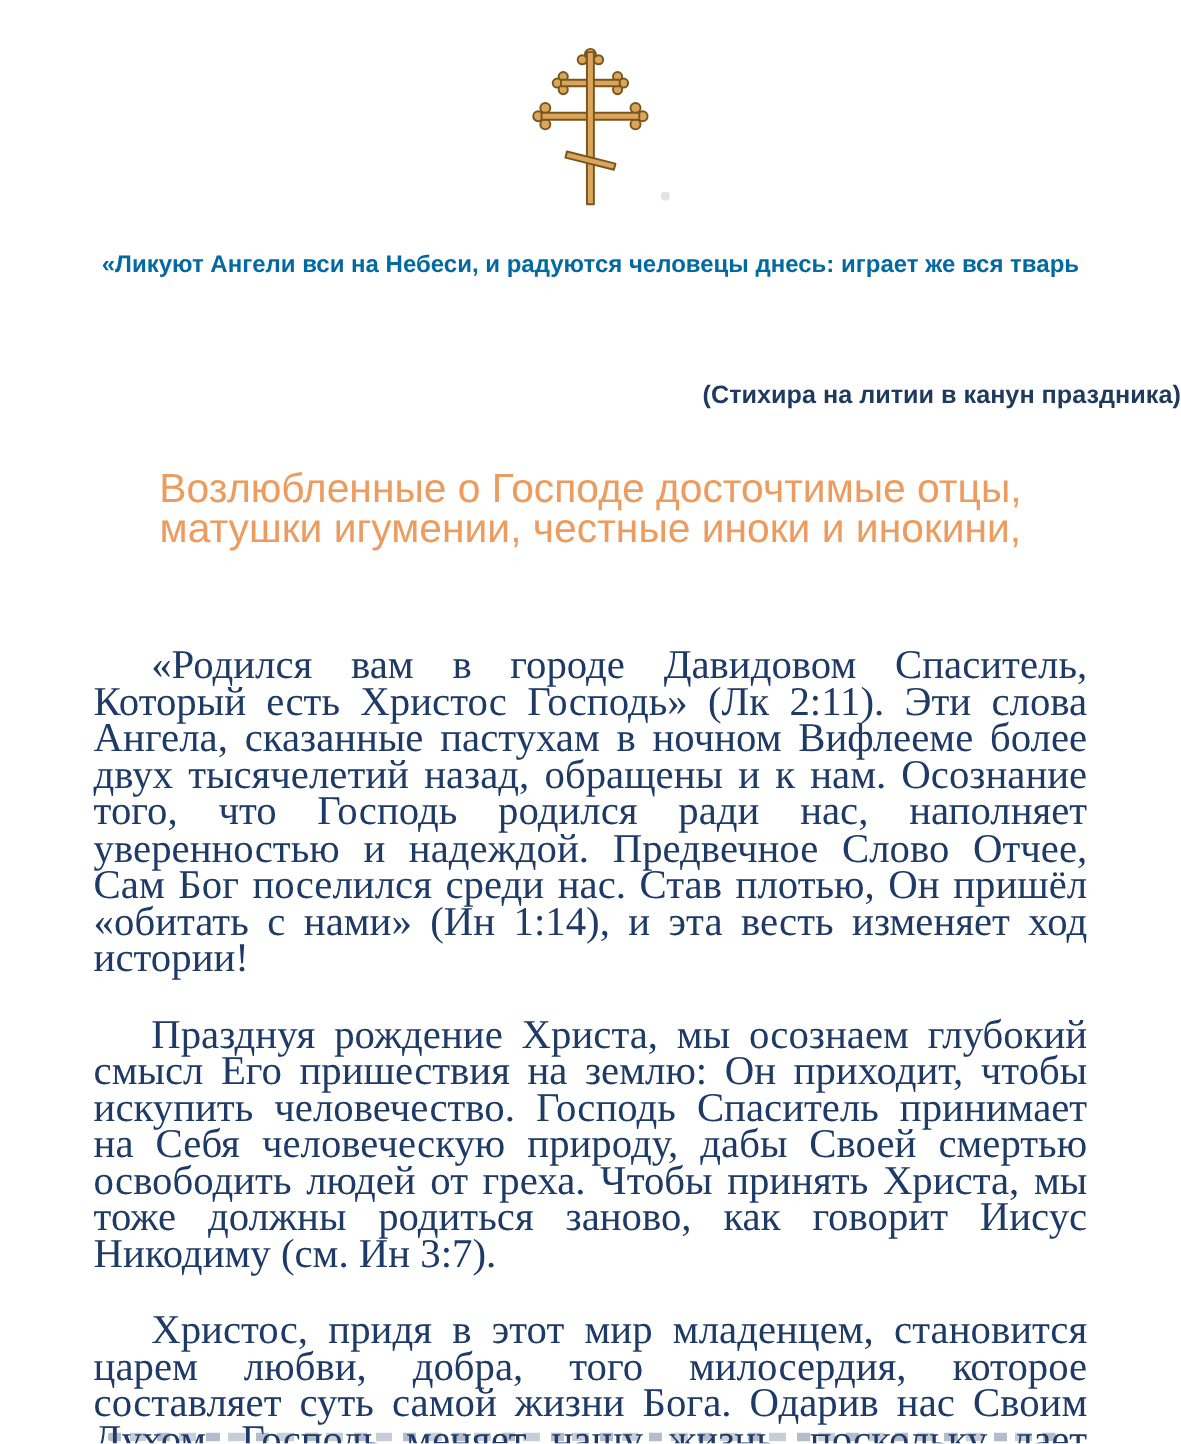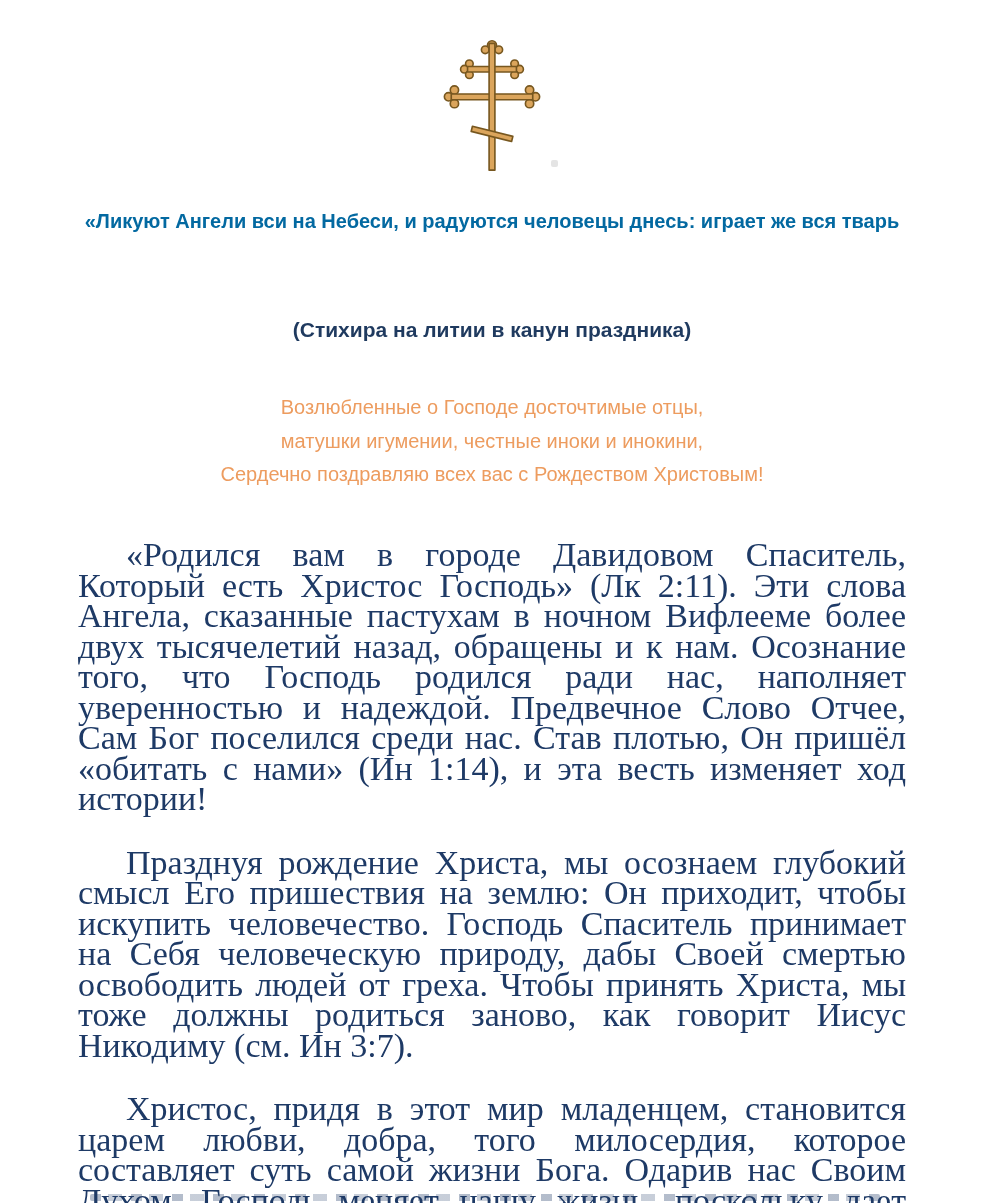--- a/index.html
+++ b/index.html
@@ -29,35 +29,35 @@
     font-weight: bold;
     font-size: 20px;
     line-height: 34px;
   }
   .epigraph .line { white-space: nowrap; }
   .attribution {
     position: absolute;
     top: 315px;
     left: 0;
     right: 0;
-    text-align: center;
+    text-align: right;
     color: #1f3a5f;
     font-weight: bold;
     font-size: 21px;
     line-height: 30px;
     white-space: nowrap;
   }
   .greeting {
     position: absolute;
     top: 391px;
     left: 0;
     right: 0;
     text-align: center;
     color: #ed9c5f;
-    font-size: 20px;
+    font-size: 34px;
     line-height: 33.5px;
     font-weight: normal;
   }
   .greeting .line { white-space: nowrap; }
   .letter-body {
     position: absolute;
     top: 540px;
     left: 78px;
     width: 828px;
     color: #1e3a66;
@@ -137,21 +137,20 @@
 
   <div class="epigraph">
     <div class="line">«Ликуют Ангели вси на Небеси, и радуются человецы днесь: играет же вся тварь</div>
   </div>
 
   <div class="attribution">(Стихира на литии в канун праздника)</div>
 
   <div class="greeting">
     <div class="line">Возлюбленные о Господе досточтимые отцы,</div>
     <div class="line">матушки игумении, честные иноки и инокини,</div>
-    <div class="line">Сердечно поздравляю всех вас с Рождеством Христовым!</div>
   </div>
 
   <div class="letter-body">
     <p>«Родился вам в городе Давидовом Спаситель, Который есть Христос Господь» (Лк 2:11). Эти слова Ангела, сказанные пастухам в ночном Вифлееме более двух тысячелетий назад, обращены и к нам. Осознание того, что Господь родился ради нас, наполняет уверенностью и надеждой. Предвечное Слово Отчее, Сам Бог поселился среди нас. Став плотью, Он пришёл «обитать с нами» (Ин 1:14), и эта весть изменяет ход истории!</p>
     <p>Празднуя рождение Христа, мы осознаем глубокий смысл Его пришествия на землю: Он приходит, чтобы искупить человечество. Господь Спаситель принимает на Себя человеческую природу, дабы Своей смертью освободить людей от греха. Чтобы принять Христа, мы тоже должны родиться заново, как говорит Иисус Никодиму (см. Ин 3:7).</p>
     <p>Христос, придя в этот мир младенцем, становится царем любви, добра, того милосердия, которое составляет суть самой жизни Бога. Одарив нас Своим Духом, Господь меняет нашу жизнь, поскольку дает возможность совершать Божественные поступки из любви к Богу и человечеству. Путь Божий – это великий дар, который позволяет войти в Его Царство через любовь.</p>
   </div>
 
   <div class="cropped-next-line"></div>
 

